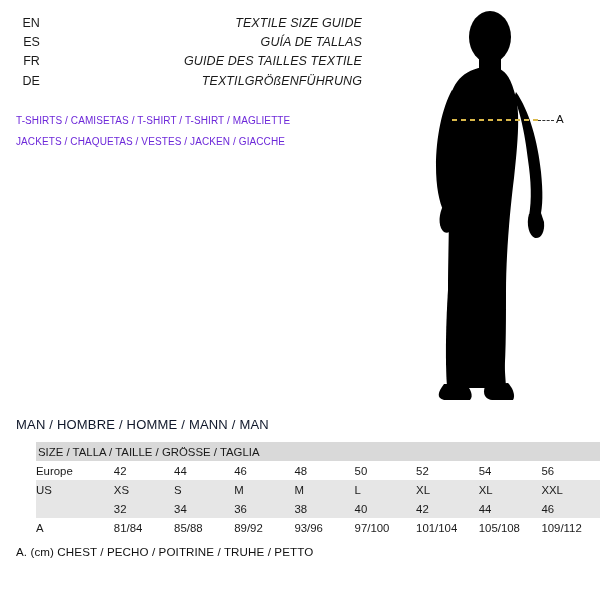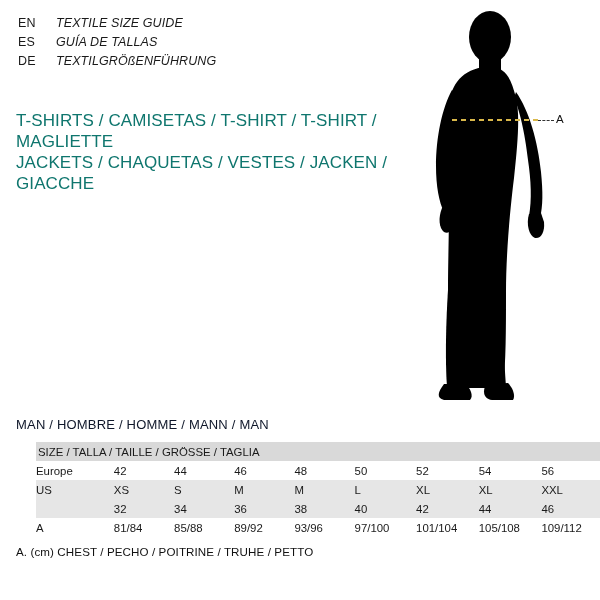--- a/index.html
+++ b/index.html
@@ -19,23 +19,24 @@
 
   .page {
     position: relative;
     width: 600px;
     height: 600px;
   }
 
   
   .lang-block {
     position: absolute;
-    left: 18px;
+    left: 2px;
     top: 14px;
     width: 360px;
+    text-align: right;
   }
   .lang-row {
     display: flex;
     align-items: baseline;
     font-size: 12.5px;
     line-height: 19.2px;
     letter-spacing: 0.1px;
   }
   .lang-code {
     width: 38px;
@@ -49,24 +50,24 @@
   }
 
   
   .cat-block {
     position: absolute;
     left: 16px;
     top: 110px;
     width: 380px;
   }
   .cat-line {
-    font-size: 17px;
+    font-size: 10px;
     line-height: 21px;
     letter-spacing: 0.1px;
-    color: #0f766e;
+    color: #6d28d9;
   }
 
   
   .figure-wrap {
     position: absolute;
     left: 398px;
     top: 10px;
     width: 200px;
     height: 400px;
   }
@@ -145,20 +146,24 @@
 <div class="page">
 
   <div class="lang-block">
     <div class="lang-row">
       <span class="lang-code">EN</span>
       <span class="lang-text">TEXTILE SIZE GUIDE</span>
     </div>
     <div class="lang-row">
       <span class="lang-code">ES</span>
       <span class="lang-text">GUÍA DE TALLAS</span>
+    </div>
+    <div class="lang-row">
+      <span class="lang-code">FR</span>
+      <span class="lang-text">GUIDE DES TAILLES TEXTILE</span>
     </div>
     <div class="lang-row">
       <span class="lang-code">DE</span>
       <span class="lang-text">TEXTILGRÖßENFÜHRUNG</span>
     </div>
   </div>
 
   <div class="cat-block">
     <div class="cat-line">T-SHIRTS / CAMISETAS / T-SHIRT / T-SHIRT / MAGLIETTE</div>
     <div class="cat-line">JACKETS / CHAQUETAS / VESTES / JACKEN / GIACCHE</div>

